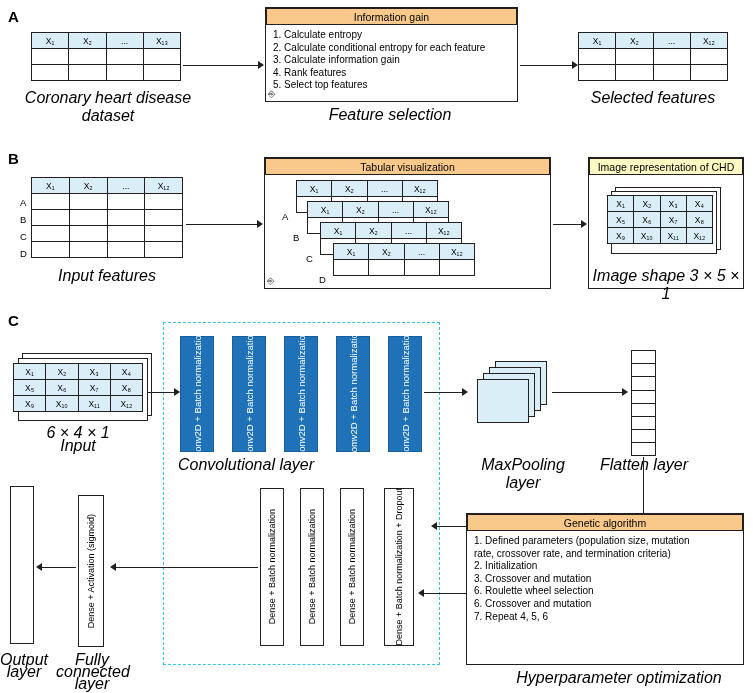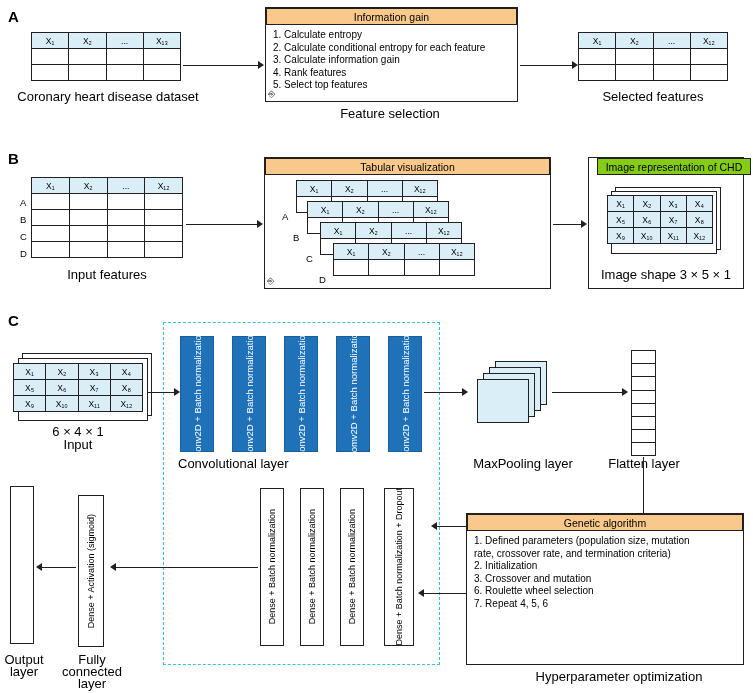--- a/index.html
+++ b/index.html
@@ -33,41 +33,41 @@
   .hdr {
     background: #f9c98b;
     border: 1px solid #231f20;
     box-sizing: border-box;
     text-align: center;
     font-size: 10.5px;
     line-height: 16px;
     height: 17px;
   }
   .hdr-green {
-    background: #84cc16;
+    background: #fef9c3;
     border: 1px solid #231f20;
     box-sizing: border-box;
     text-align: center;
     font-size: 10.5px;
     line-height: 16px;
     height: 17px;
-    margin-left: 8px;
   }
   .steps {
     font-size: 10px;
     line-height: 12.6px;
     padding: 4px 6px 2px 7px;
     box-sizing: border-box;
   }
   .steps div { white-space: nowrap; }
   .caption {
     position: absolute;
-    font-size: 13px;
+    font-size: 16px;
     text-align: center;
     color: #000;
+    font-style: italic;
   }
   
   table.grid {
     border-collapse: collapse;
     table-layout: fixed;
   }
   table.grid td {
     border: 1px solid #231f20;
     font-size: 8.5px;
     text-align: center;
@@ -531,20 +531,21 @@
 layer</div>
 
   <div class="abs box-outline" style="left:466px; top:513px; width:278px; height:152px;">
     <div class="hdr" style="width:100%;">Genetic algorithm</div>
     <div class="steps">
       <div>1. Defined parameters (population size, mutation</div>
       <div>    rate, crossover rate, and termination criteria)</div>
       <div>2. Initialization</div>
       <div>3. Crossover and mutation</div>
       <div>6. Roulette wheel selection</div>
+      <div>6. Crossover and mutation</div>
       <div>7. Repeat 4, 5, 6</div>
     </div>
   </div>
   <div class="caption" style="left:480px; top:669px; width:278px;">Hyperparameter optimization</div>
 
   <div class="arrow-line" style="left:424px; top:593px; width:42px; height:1px;"></div>
   <div class="arrow-head-l" style="left:418px; top:589px;"></div>
 
 </div>
 

